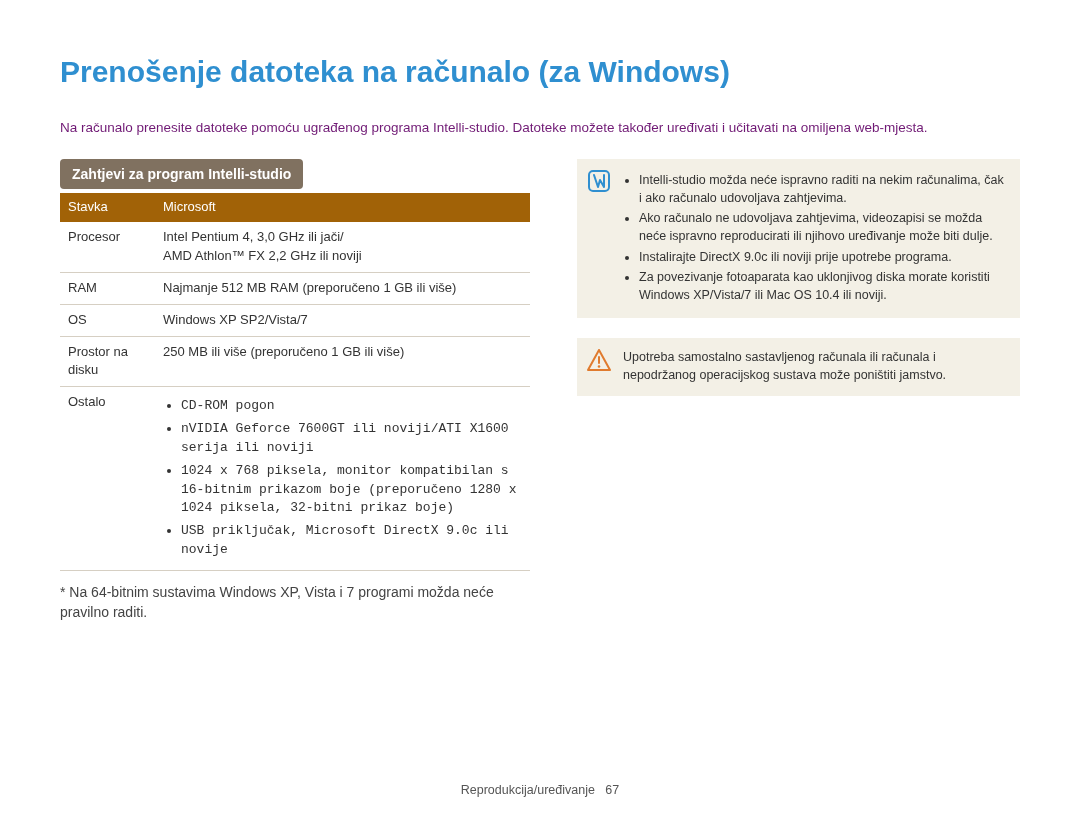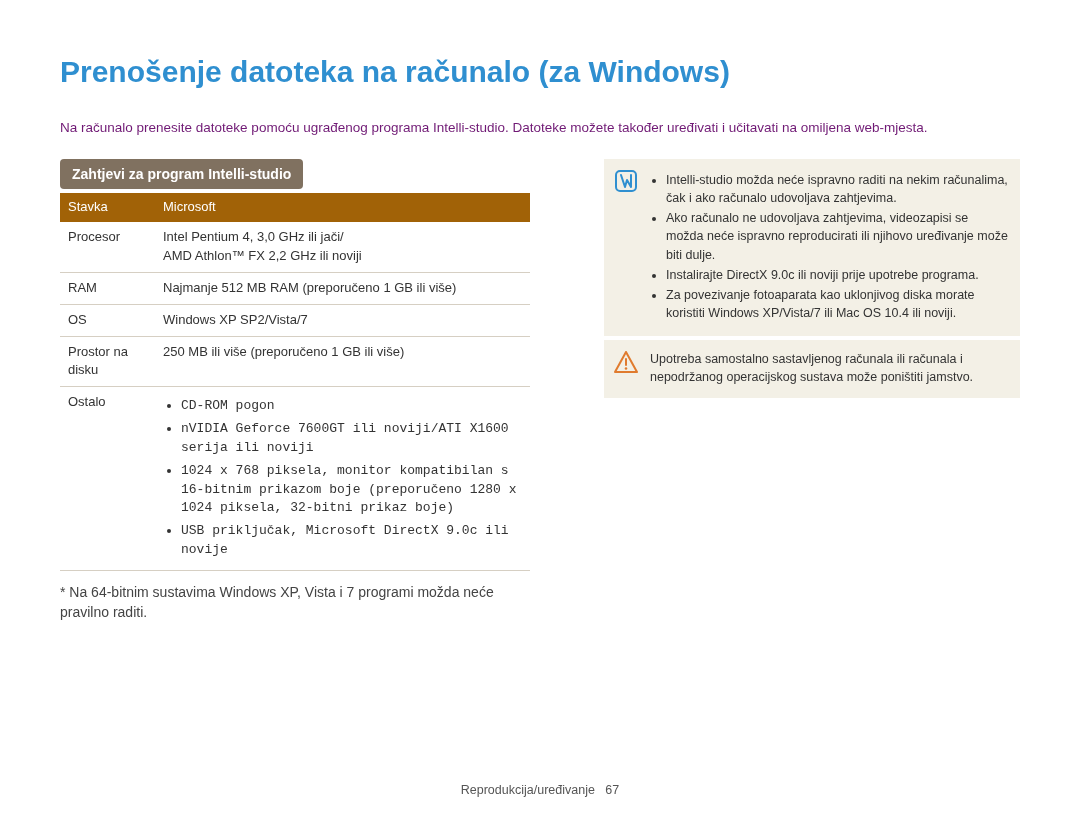--- a/index.html
+++ b/index.html
@@ -19,21 +19,21 @@
     font-size: 30px;
     font-weight: bold;
     margin-bottom: 24px;
   }
   .intro {
     color: #701a75;
     margin-bottom: 22px;
   }
   .columns {
     display: flex;
-    gap: 74px;
+    gap: 47px;
   }
   .left { flex: 0 0 470px; }
   .right { flex: 1; }
   .section-badge {
     display: inline-block;
     background: #807160;
     color: #fff;
     font-weight: bold;
     font-size: 14px;
     padding: 5px 12px;
@@ -65,21 +65,21 @@
     font-size: 14px;
     color: #444;
     margin-top: 12px;
     line-height: 1.4;
   }
   .callout {
     display: flex;
     gap: 12px;
     background: #f3f0e6;
     padding: 10px 12px 12px 10px;
-    margin-bottom: 4px;
+    margin-bottom: 20px;
     font-size: 12.5px;
     color: #333;
   }
   .callout .icon-box {
     flex: 0 0 24px;
     height: 24px;
     display: flex;
     align-items: center;
     justify-content: center;
   }

